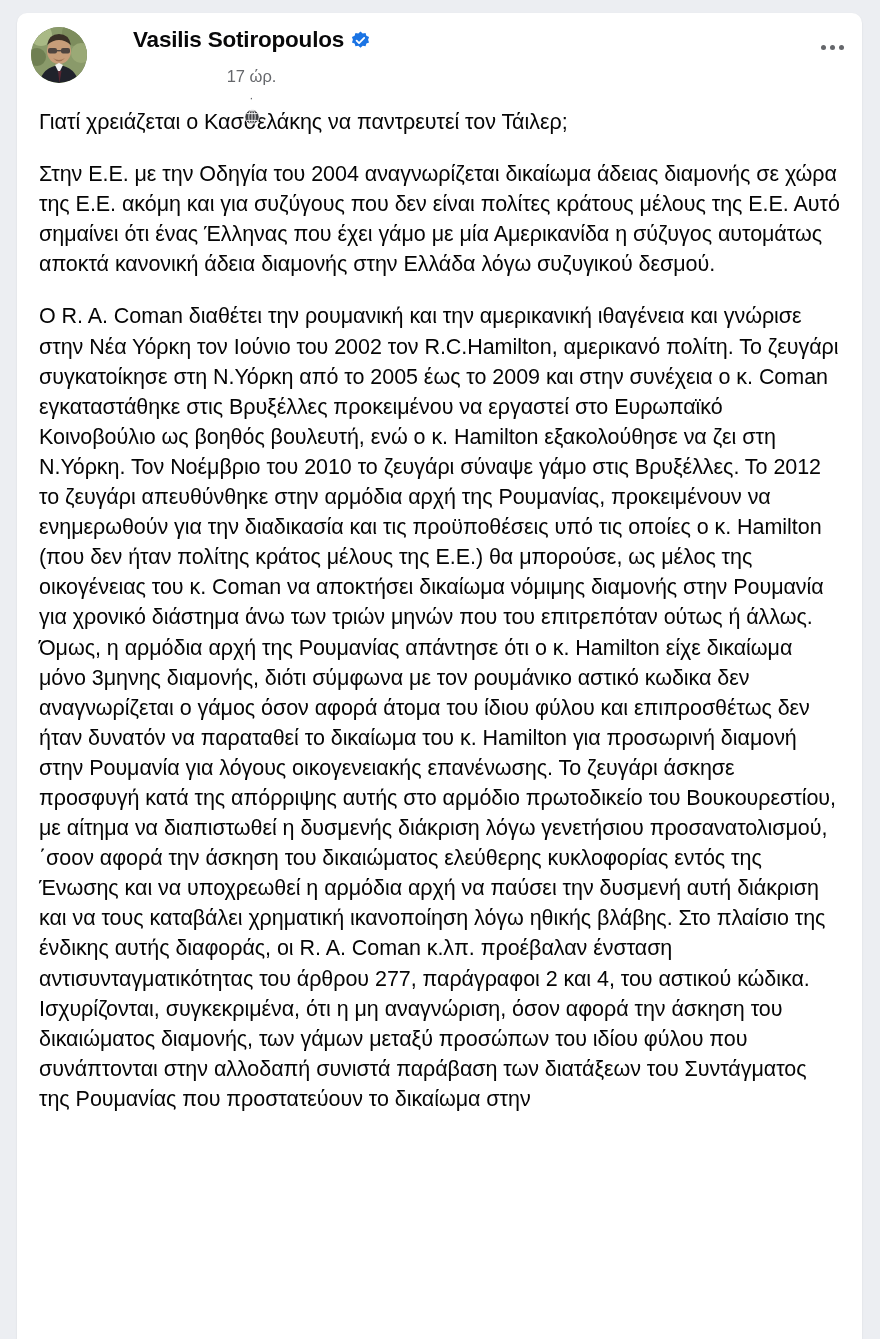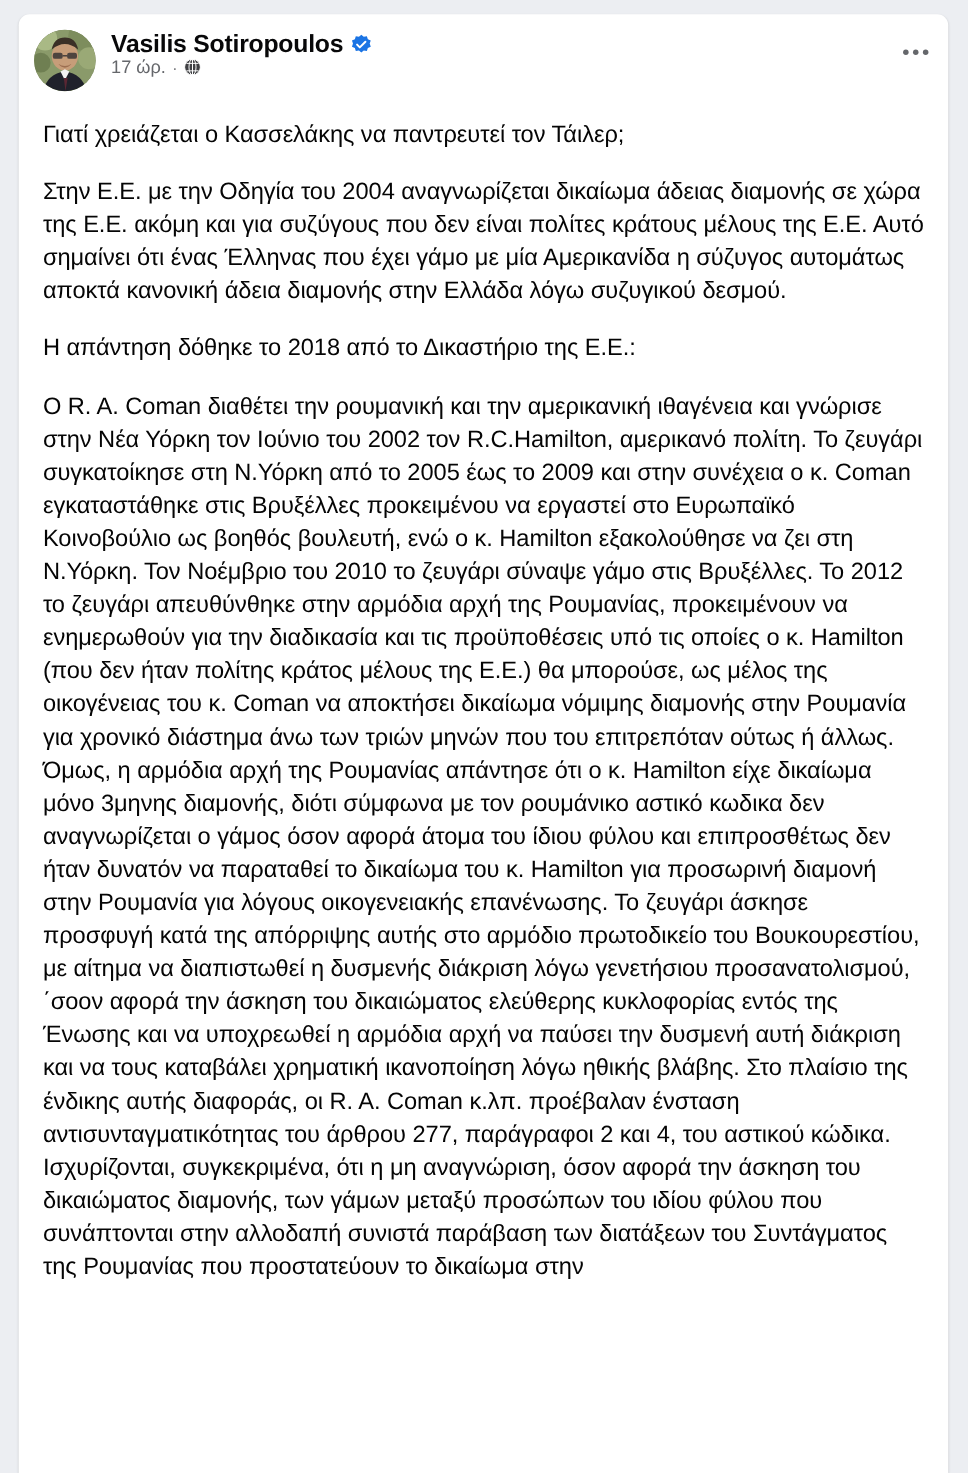--- a/index.html
+++ b/index.html
@@ -30,20 +30,21 @@
     box-shadow: 0 1px 2px rgba(0,0,0,0.10);
     overflow: hidden;
   }
   .post-header {
     position: relative;
     display: flex;
     align-items: flex-start;
     padding: 14px 16px 0 14px;
     height: 70px;
     box-sizing: border-box;
+    gap: 32px;
   }
   .avatar {
     width: 56px;
     height: 56px;
     border-radius: 50%;
     flex: 0 0 56px;
     overflow: hidden;
     background: #7d8a63;
     position: relative;
   }
@@ -70,23 +71,24 @@
   .verified-badge {
     display: inline-flex;
     width: 19px;
     height: 19px;
   }
   .verified-badge svg { width: 19px; height: 19px; display: block; }
   .meta-row {
     display: flex;
     align-items: center;
     gap: 5px;
-    margin-top: 0;
+    margin-top: 15px;
     color: #65676b;
     font-size: 16.5px;
+    flex-direction: column;
   }
   .meta-dot {
     color: #65676b;
     font-size: 13px;
     line-height: 1;
     padding: 0 1px;
   }
   .globe-icon { display: inline-flex; width: 16px; height: 16px; }
   .globe-icon svg { width: 16px; height: 16px; display: block; }
   .menu-button {
@@ -183,18 +185,17 @@
       <div class="menu-button">
         <i></i>
         <i></i>
         <i></i>
       </div>
     </div>
 
     <div class="post-body">
       <p class="first">Γιατί χρειάζεται ο Κασσελάκης να παντρευτεί τον Τάιλερ;</p>
       <p>Στην Ε.Ε. με την Οδηγία του 2004 αναγνωρίζεται δικαίωμα άδειας διαμονής σε χώρα της Ε.Ε. ακόμη και για συζύγους που δεν είναι πολίτες κράτους μέλους της Ε.Ε. Αυτό σημαίνει ότι ένας Έλληνας που έχει γάμο με μία Αμερικανίδα η σύζυγος αυτομάτως αποκτά κανονική άδεια διαμονής στην Ελλάδα λόγω συζυγικού δεσμού.</p>
-      <p>Η απάντηση δόθηκε το 2018 από το Δικαστήριο της Ε.Ε.:</p>
       <p class="last">Ο R. A. Coman διαθέτει την ρουμανική και την αμερικανική ιθαγένεια και γνώρισε στην Νέα Υόρκη τον Ιούνιο του 2002 τον R.C.Hamilton, αμερικανό πολίτη. Το ζευγάρι συγκατοίκησε στη Ν.Υόρκη από το 2005 έως το 2009 και στην συνέχεια ο κ. Coman εγκαταστάθηκε στις Βρυξέλλες προκειμένου να εργαστεί στο Ευρωπαϊκό Κοινοβούλιο ως βοηθός βουλευτή, ενώ ο κ. Hamilton εξακολούθησε να ζει στη Ν.Υόρκη. Τον Νοέμβριο του 2010 το ζευγάρι σύναψε γάμο στις Βρυξέλλες. Το 2012 το ζευγάρι απευθύνθηκε στην αρμόδια αρχή της Ρουμανίας, προκειμένουν να ενημερωθούν για την διαδικασία και τις προϋποθέσεις υπό τις οποίες ο κ. Hamilton (που δεν ήταν πολίτης κράτος μέλους της Ε.Ε.) θα μπορούσε, ως μέλος της οικογένειας του κ. Coman να αποκτήσει δικαίωμα νόμιμης διαμονής στην Ρουμανία για χρονικό διάστημα άνω των τριών μηνών που του επιτρεπόταν ούτως ή άλλως. Όμως, η αρμόδια αρχή της Ρουμανίας απάντησε ότι ο κ. Hamilton είχε δικαίωμα μόνο 3μηνης διαμονής, διότι σύμφωνα με τον ρουμάνικο αστικό κωδικα δεν αναγνωρίζεται ο γάμος όσον αφορά άτομα του ίδιου φύλου και επιπροσθέτως δεν ήταν δυνατόν να παραταθεί το δικαίωμα του κ. Hamilton για προσωρινή διαμονή στην Ρουμανία για λόγους οικογενειακής επανένωσης. Το ζευγάρι άσκησε προσφυγή κατά της απόρριψης αυτής στο αρμόδιο πρωτοδικείο του Βουκουρεστίου, με αίτημα να διαπιστωθεί η δυσμενής διάκριση λόγω γενετήσιου προσανατολισμού, ΄σοον αφορά την άσκηση του δικαιώματος ελεύθερης κυκλοφορίας εντός της Ένωσης και να υποχρεωθεί η αρμόδια αρχή να παύσει την δυσμενή αυτή διάκριση και να τους καταβάλει χρηματική ικανοποίηση λόγω ηθικής βλάβης. Στο πλαίσιο της ένδικης αυτής διαφοράς, οι R. A. Coman κ.λπ. προέβαλαν ένσταση αντισυνταγματικότητας του άρθρου 277, παράγραφοι 2 και 4, του αστικού κώδικα. Ισχυρίζονται, συγκεκριμένα, ότι η μη αναγνώριση, όσον αφορά την άσκηση του δικαιώματος διαμονής, των γάμων μεταξύ προσώπων του ιδίου φύλου που συνάπτονται στην αλλοδαπή συνιστά παράβαση των διατάξεων του Συντάγματος της Ρουμανίας που προστατεύουν το δικαίωμα στην</p>
     </div>
 
   </div>
 </div>
 
 </body></html>

